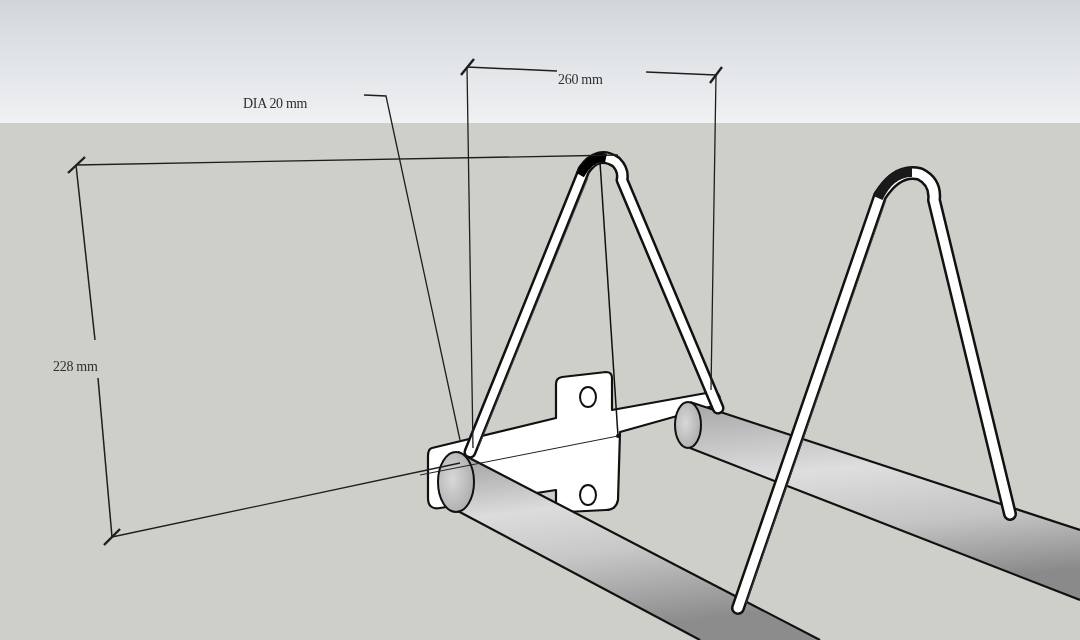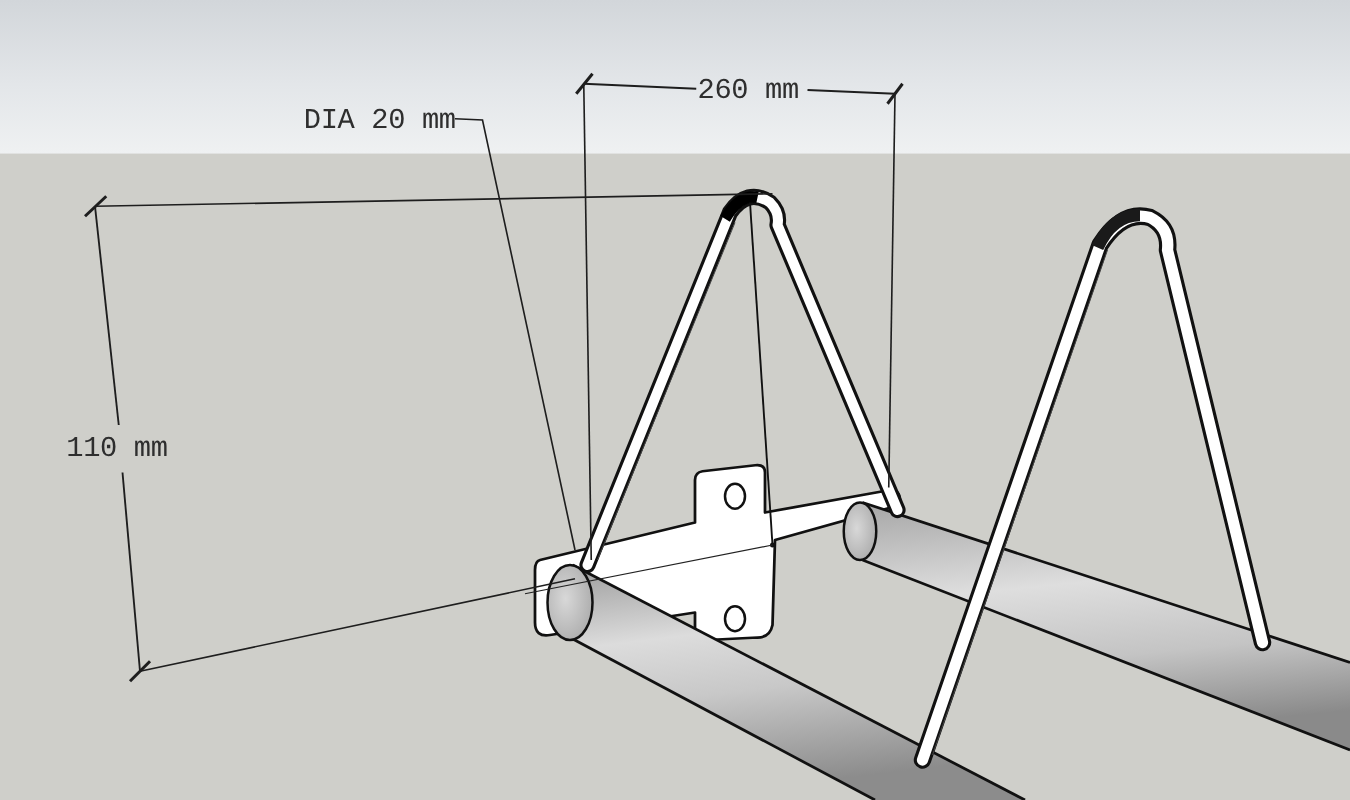--- a/index.html
+++ b/index.html
@@ -2,22 +2,22 @@
 <html><head>
   <meta charset="utf-8">
   <style>
     html, body { margin: 0; padding: 0; }
     body { width: 1080px; height: 640px; overflow: hidden; background: #cfcfca; }
     .viewport { position: relative; width: 1080px; height: 640px; overflow: hidden; }
     .sky { position: absolute; left: 0; top: 0; width: 1080px; height: 123px;
            background: linear-gradient(to bottom, #d2d6da 0%, #e3e6e9 55%, #eff1f2 100%); }
     .ground { position: absolute; left: 0; top: 123px; width: 1080px; height: 517px; background: #cfcfca; }
     svg.scene { position: absolute; left: 0; top: 0; }
-    .dim-label { position: absolute; font-family: Liberation Mono, monospace; font-size: 23px;
-                 color: #2e2e2e; white-space: nowrap; line-height: 1; letter-spacing: -0.3px; }
+    .dim-label { position: absolute; font-family: Liberation Serif, serif; font-size: 14px;
+                 color: #2e2e2e; white-space: nowrap; line-height: 1; letter-spacing: -0.3px; margin-top: 12px; }
   </style>
 </head>
 <body>
 
 <div class="viewport">
   <div class="sky"></div>
   <div class="ground"></div>
 
   <svg class="scene" width="1080" height="640" viewBox="0 0 1080 640">
     <defs>
@@ -95,15 +95,15 @@
       <line x1="68" y1="173" x2="85" y2="157" stroke-width="2.4"></line>
       <line x1="104" y1="545" x2="120" y2="529" stroke-width="2.4"></line>
     </g>
 
     <g stroke="#1e1e1e" fill="none">
       <polyline points="364,95 386,96 460,440" stroke-width="1.3"></polyline>
     </g>
   </svg>
 
   <div class="dim-label" style="left:558px; top:61px;">260 mm</div>
-  <div class="dim-label" style="left:53px; top:348px;">110 mm</div>
+  <div class="dim-label" style="left:53px; top:348px;">228 mm</div>
   <div class="dim-label" style="left:243px; top:85px;">DIA 20 mm</div>
 </div>
 
 </body></html>

